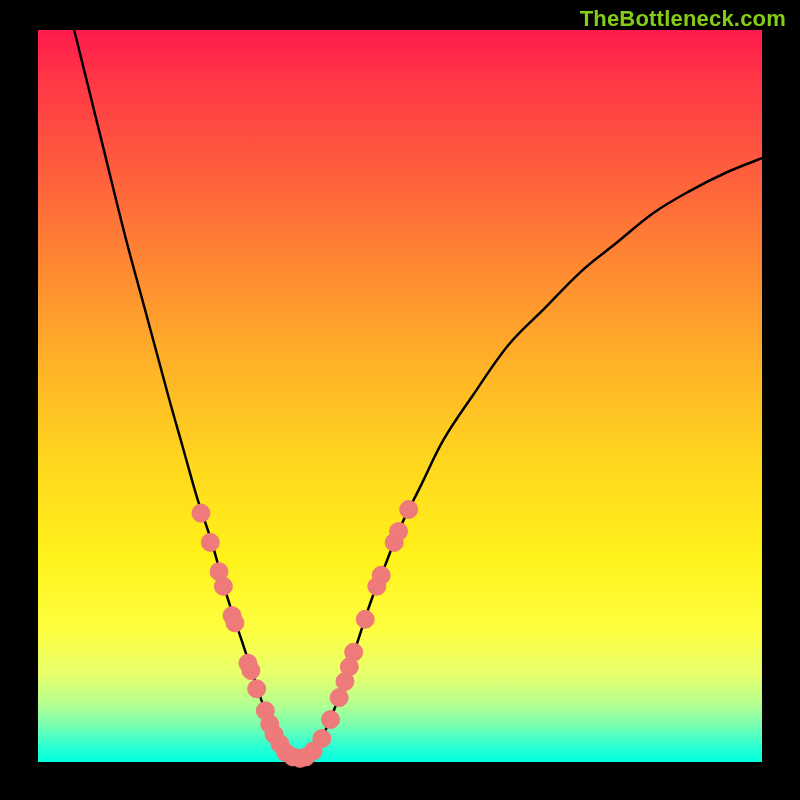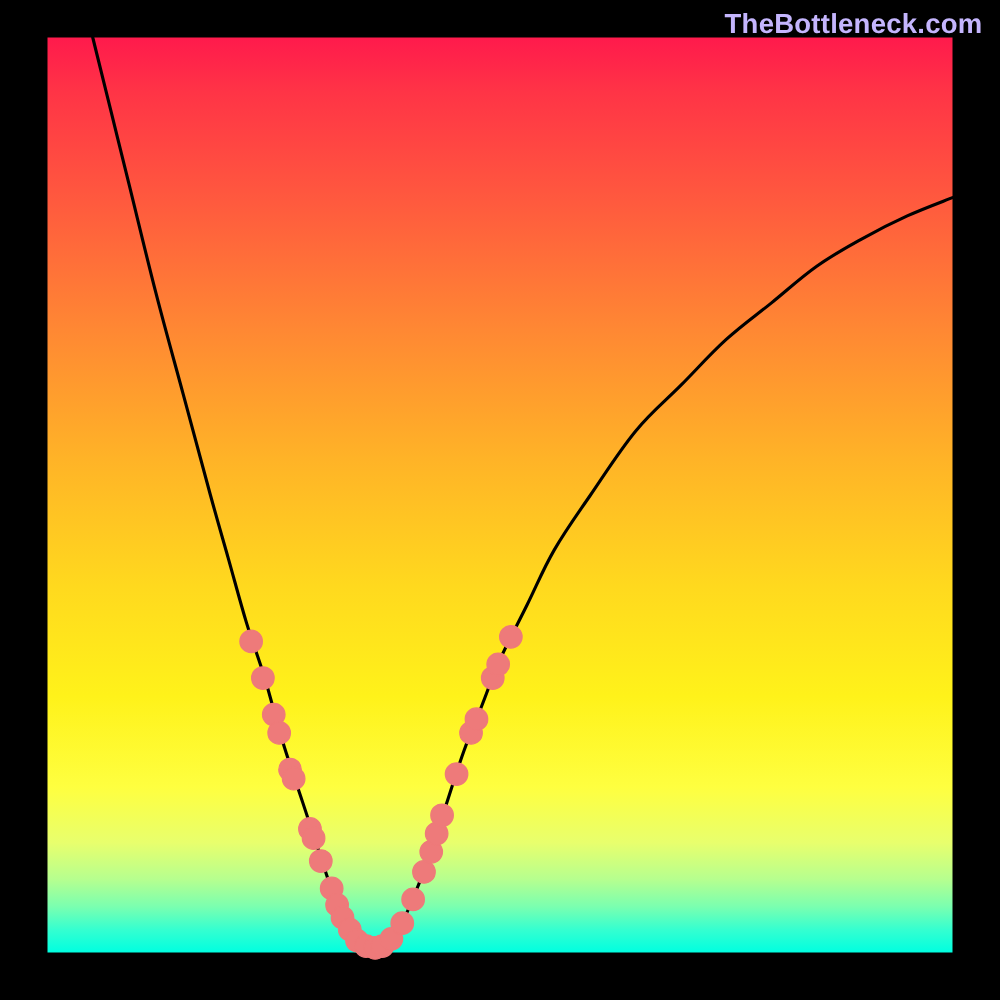--- a/index.html
+++ b/index.html
@@ -16,21 +16,21 @@
     width: 800px;
     height: 800px;
     background: #000;
   }
   .watermark {
     position: absolute;
     top: 6px;
     right: 14px;
     font-size: 22px;
     font-weight: 600;
-    color: #c4b5fd;
+    color: #84cc16;
     letter-spacing: 0.2px;
     z-index: 10;
   }
   .plot-area {
     position: absolute;
     left: 38px;
     top: 30px;
     width: 724px;
     height: 732px;
     background: linear-gradient(to bottom,

